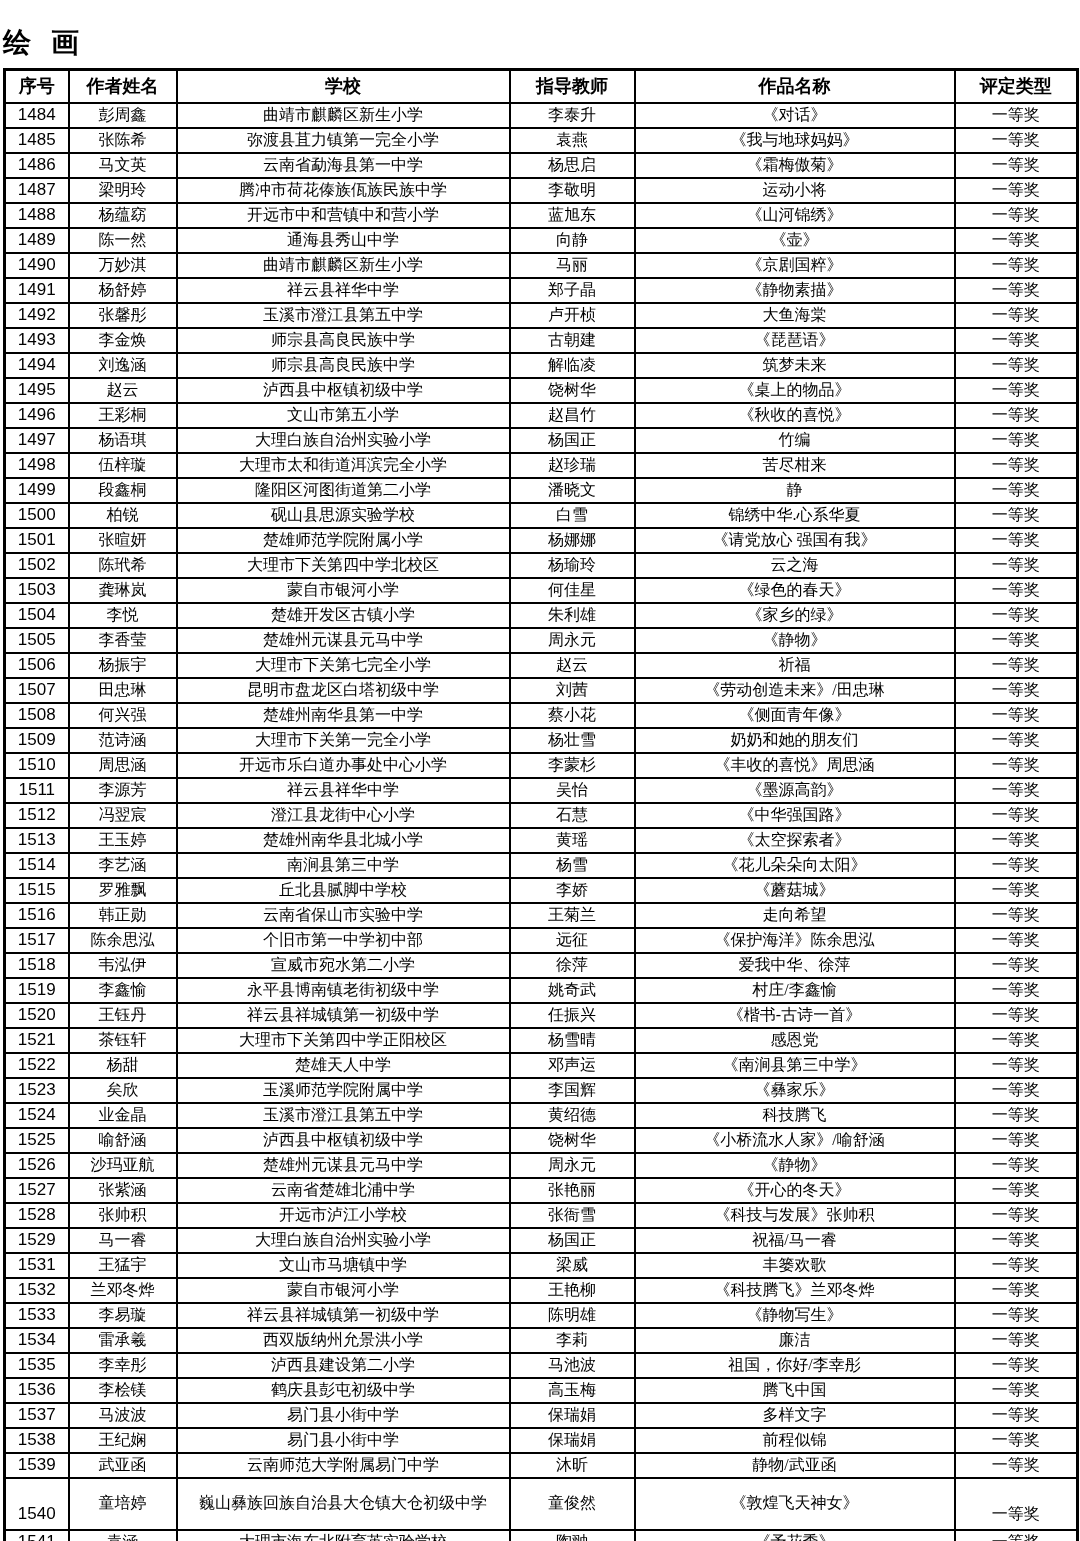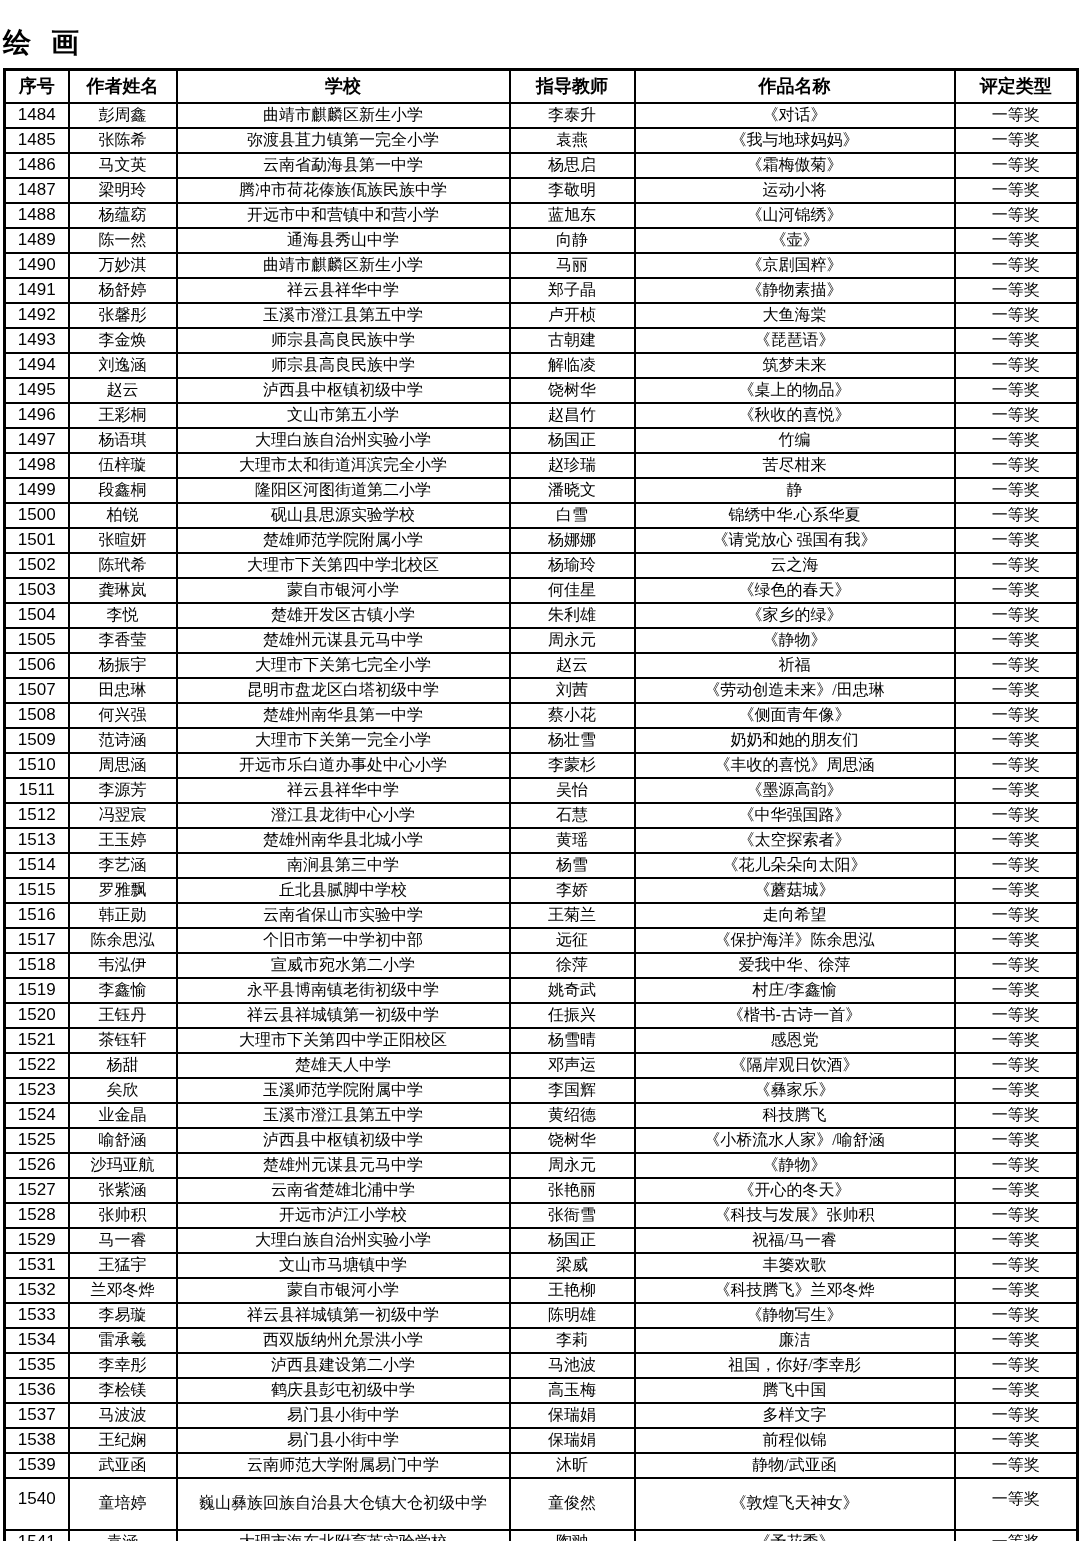--- a/index.html
+++ b/index.html
@@ -51,21 +51,21 @@
     line-height: 1.15;
   }
   td.col-no {
     font-family: Liberation Sans, sans-serif;
     font-size: 17px;
   }
   tr.tall td { height: 52px; }
   tr.tall td.col-no,
   tr.tall td.col-award {
     vertical-align: bottom;
-    padding-bottom: 20px;
+    padding-bottom: 5px;
   }
 </style>
 </head>
 <body>
 
 <div class="page">
   <div class="doc-title">绘  画</div>
 
   <table class="awards">
     <colgroup>
@@ -389,21 +389,21 @@
     <td class="col-school">大理市下关第四中学正阳校区</td>
     <td class="col-teacher">杨雪晴</td>
     <td class="col-work">感恩党</td>
     <td class="col-award">一等奖</td>
   </tr>
         <tr>
     <td class="col-no">1522</td>
     <td class="col-author">杨甜</td>
     <td class="col-school">楚雄天人中学</td>
     <td class="col-teacher">邓声运</td>
-    <td class="col-work">《隔岸观日饮酒》</td>
+    <td class="col-work">《南涧县第三中学》</td>
     <td class="col-award">一等奖</td>
   </tr>
         <tr>
     <td class="col-no">1523</td>
     <td class="col-author">矣欣</td>
     <td class="col-school">玉溪师范学院附属中学</td>
     <td class="col-teacher">李国辉</td>
     <td class="col-work">《彝家乐》</td>
     <td class="col-award">一等奖</td>
   </tr>

